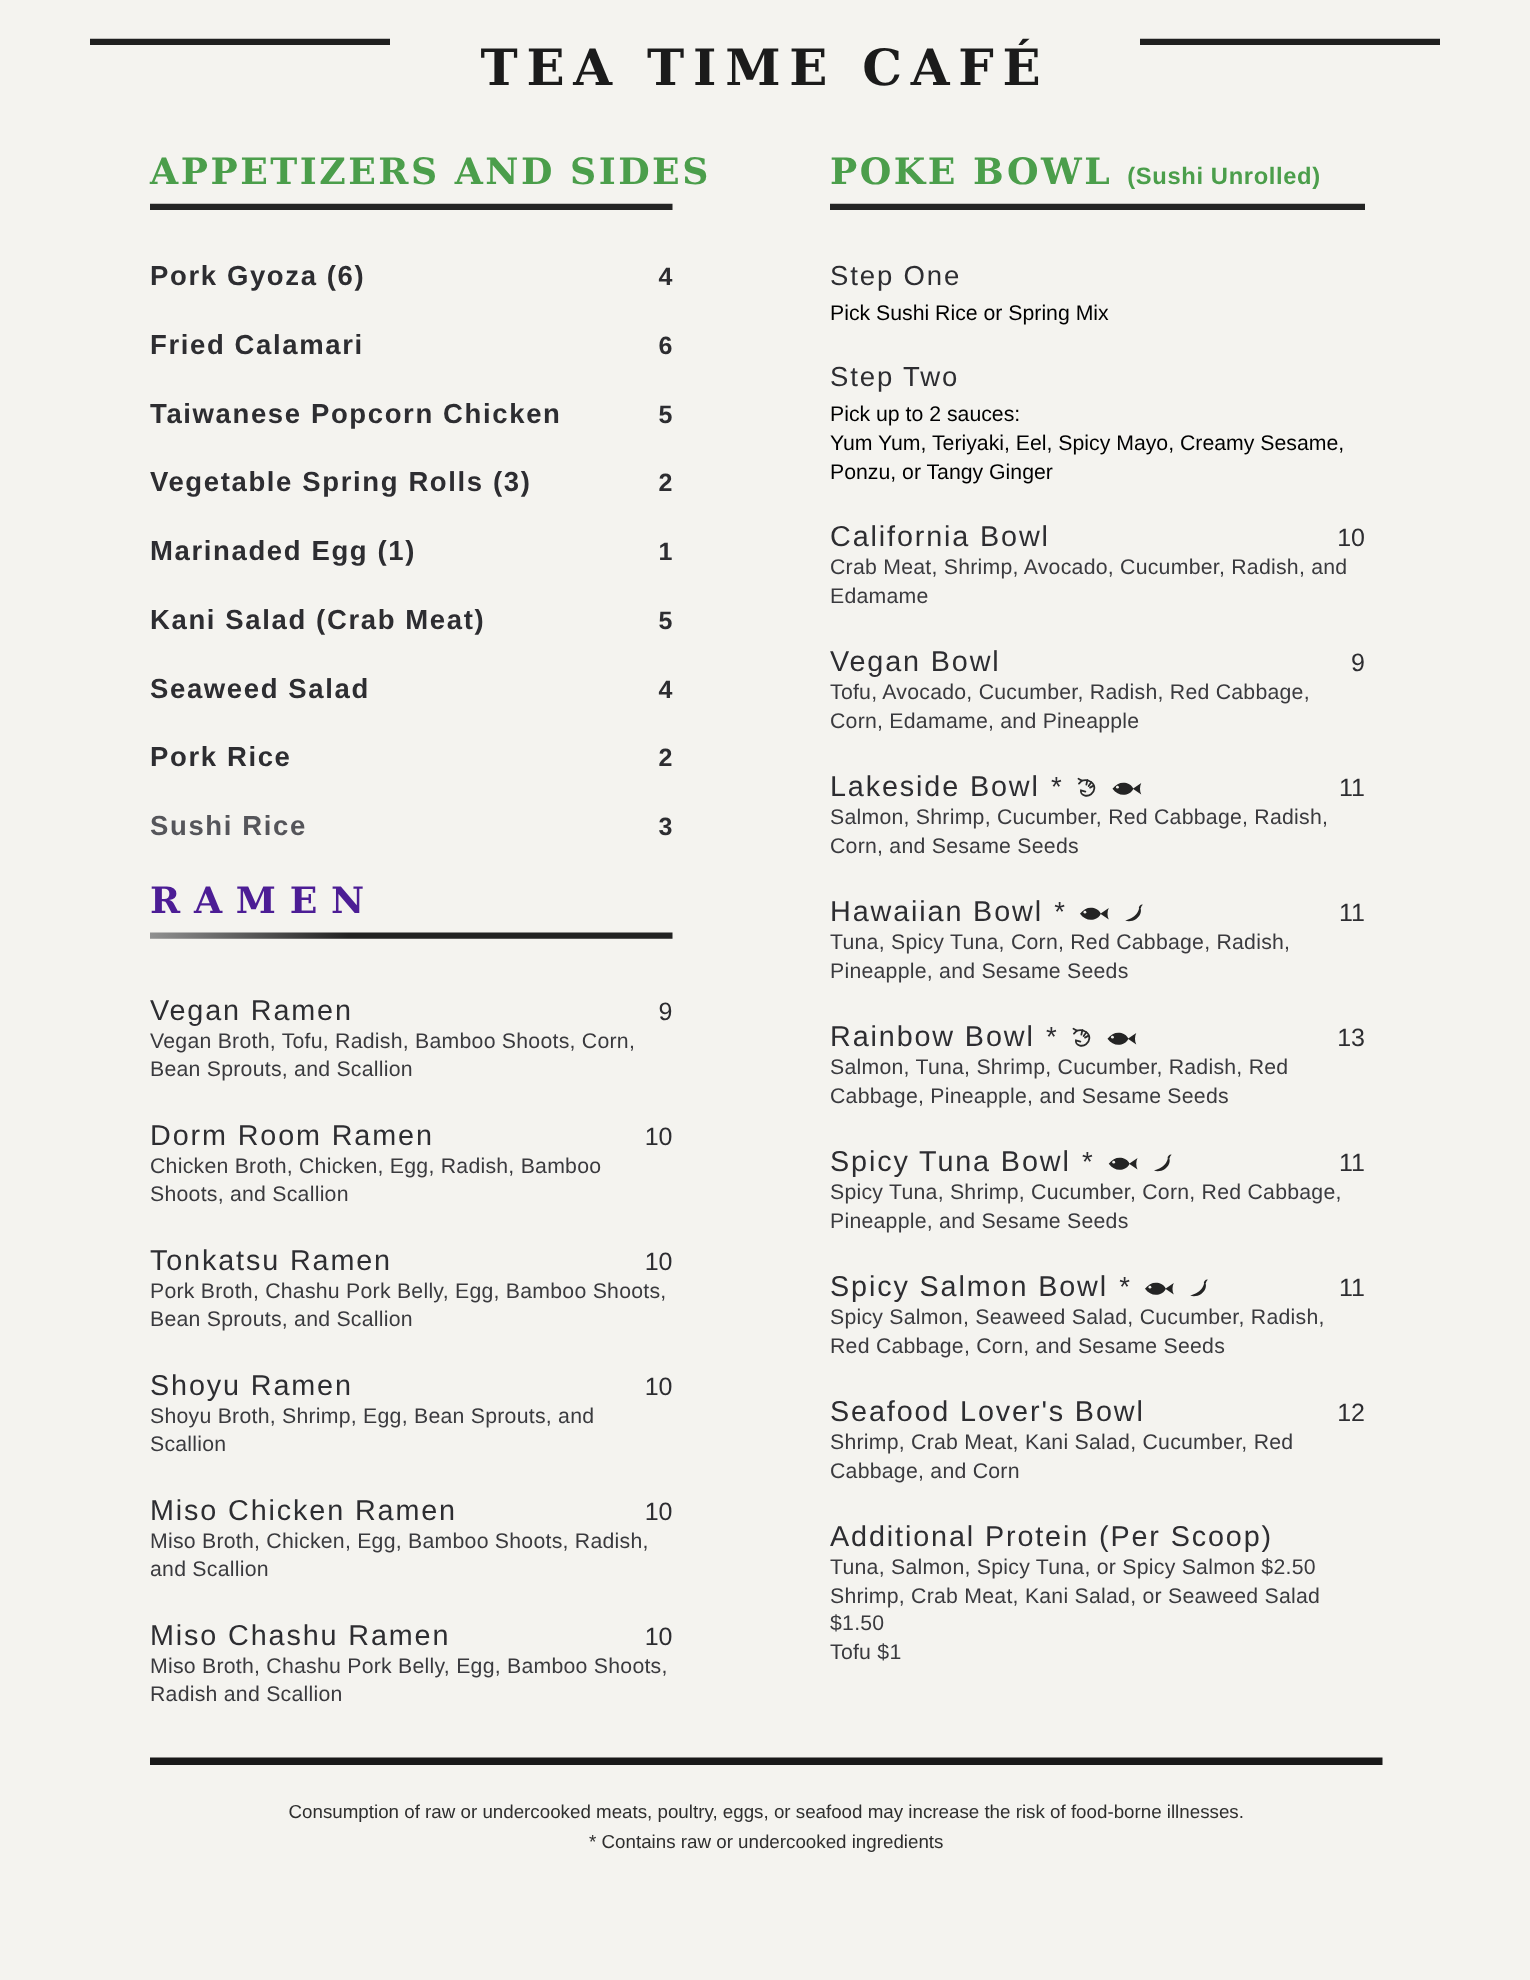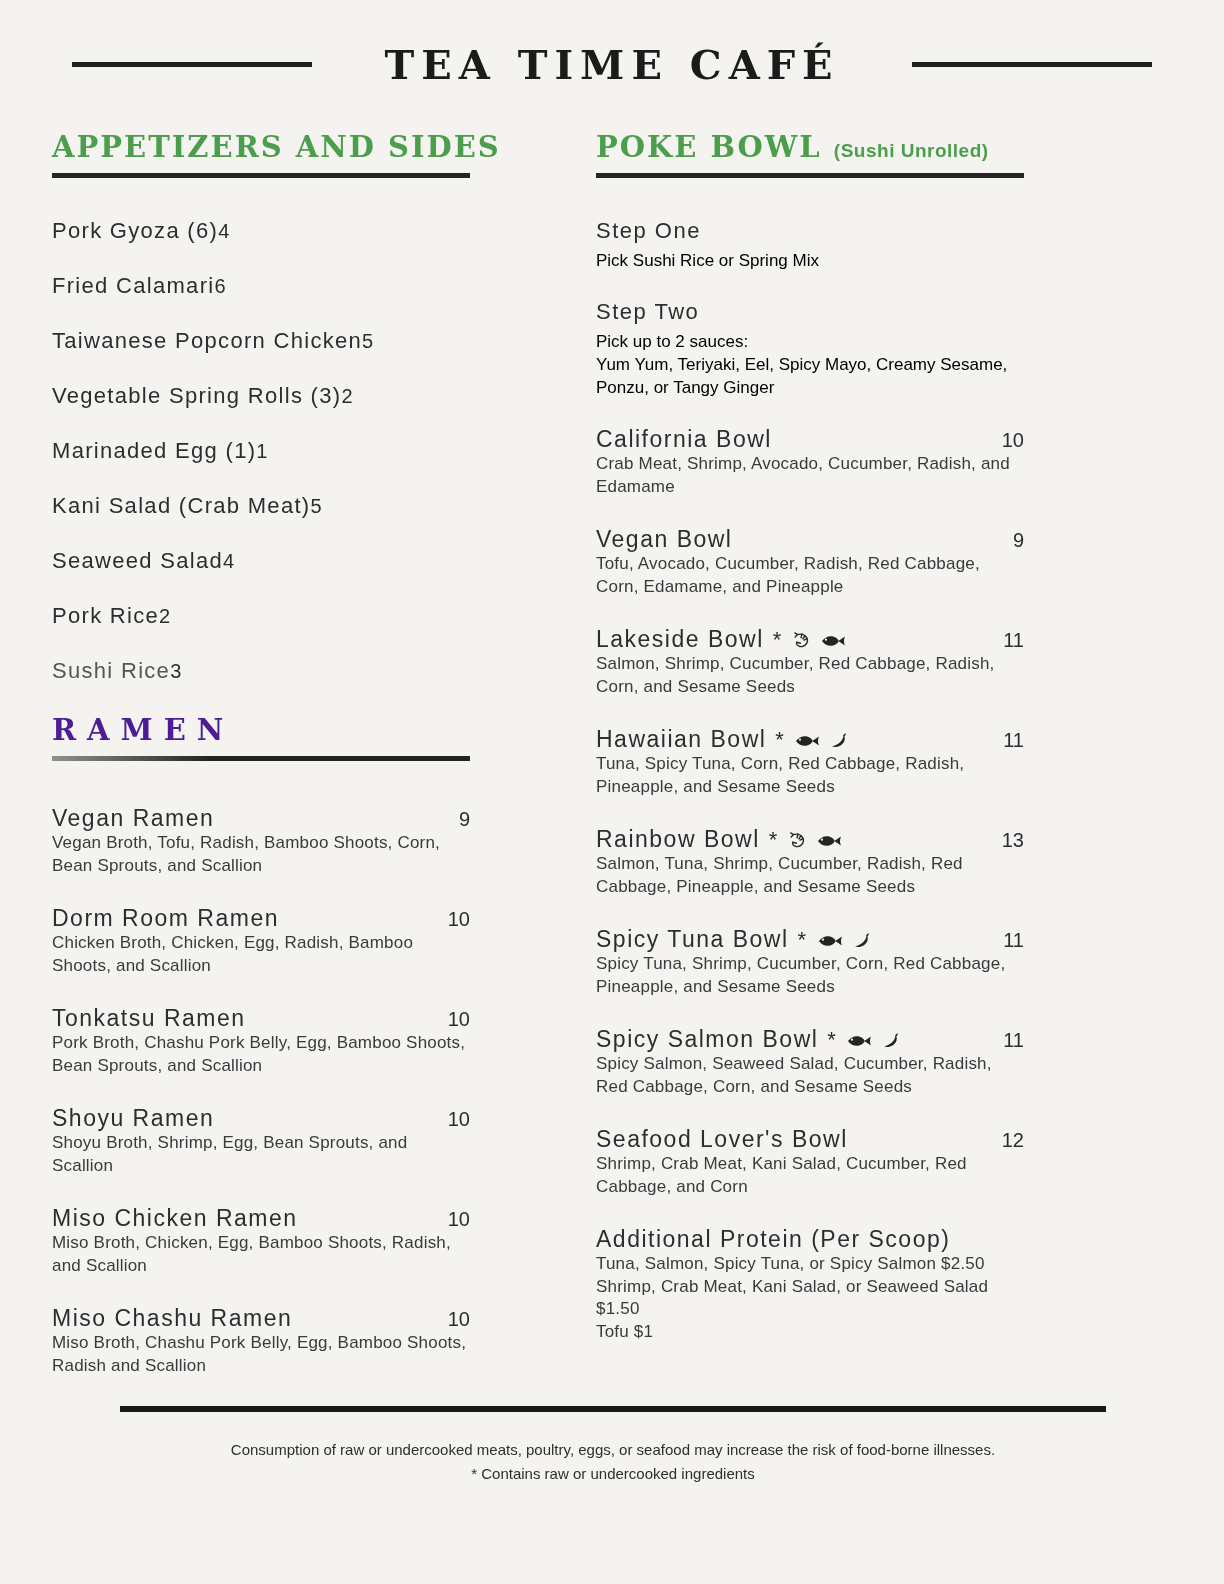--- a/index.html
+++ b/index.html
@@ -8,42 +8,42 @@
     background:#f4f3ef;
     font-family:"Liberation Sans", sans-serif;
     color:#2d2d31;
     position:relative;
     overflow:hidden;
   }
   .page { position:relative; width:1224px; height:1584px; }
 
   
   .masthead {
-    padding-top:41px;
-    display:flex; align-items:center; justify-content:center;
+    padding-top:31px;
+    display:flex; justify-content:center;
   }
   .title-rule { height:5px; background:#1f1f1f; width:240px; }
   .title-rule.left  { margin-right:72px; }
   .title-rule.right { margin-left:72px; }
   h1.cafe-title {
     margin:0;
     font-family:"DejaVu Serif", serif;
     font-weight:700;
     font-size:40px;
     letter-spacing:7px;
     color:#1b1b1b;
     white-space:nowrap;
   }
 
   
   .columns {
     display:grid;
     grid-template-columns:418px 428px;
     column-gap:126px;
-    padding:0 124px 0 52px;
+    padding:0 124px 0 120px;
     margin-top:42px;
   }
 
   .section-head {
     margin:0;
     font-family:"DejaVu Serif", serif;
     font-weight:700;
     font-size:29px;
     letter-spacing:2px;
     color:#4b9e4b;
@@ -60,23 +60,23 @@
     letter-spacing:11px;
     color:#4c1d95;
     margin-top:24px;
   }
   .head-bar { height:5px; background:#242424; margin-top:9px; }
   .head-bar.faded { background:linear-gradient(to right,#909090,#222 38%); }
 
   
   .simple-list { margin:40px 0 0 0; padding:0; list-style:none; }
   .simple-row {
-    display:flex; justify-content:flex-start; align-items:baseline;
+    display:flex; justify-content:space-between; align-items:baseline;
     margin-bottom:29px;
-    font-size:22px; letter-spacing:1.3px;
+    font-size:22px; letter-spacing:1.3px;font-weight:bold;
   }
   .simple-row:last-child { color:#55555a; }
   .price { font-size:20px; letter-spacing:0; color:#2d2d31; }
 
   
   .detail-list { margin-top:44px; }
   .detail-item { margin-bottom:28px; }
   .name-row { display:flex; justify-content:space-between; align-items:baseline; }
   .item-name { font-size:23px; letter-spacing:1.5px; white-space:nowrap; }
   .item-name .mark { margin-left:9px; font-size:22px; }

